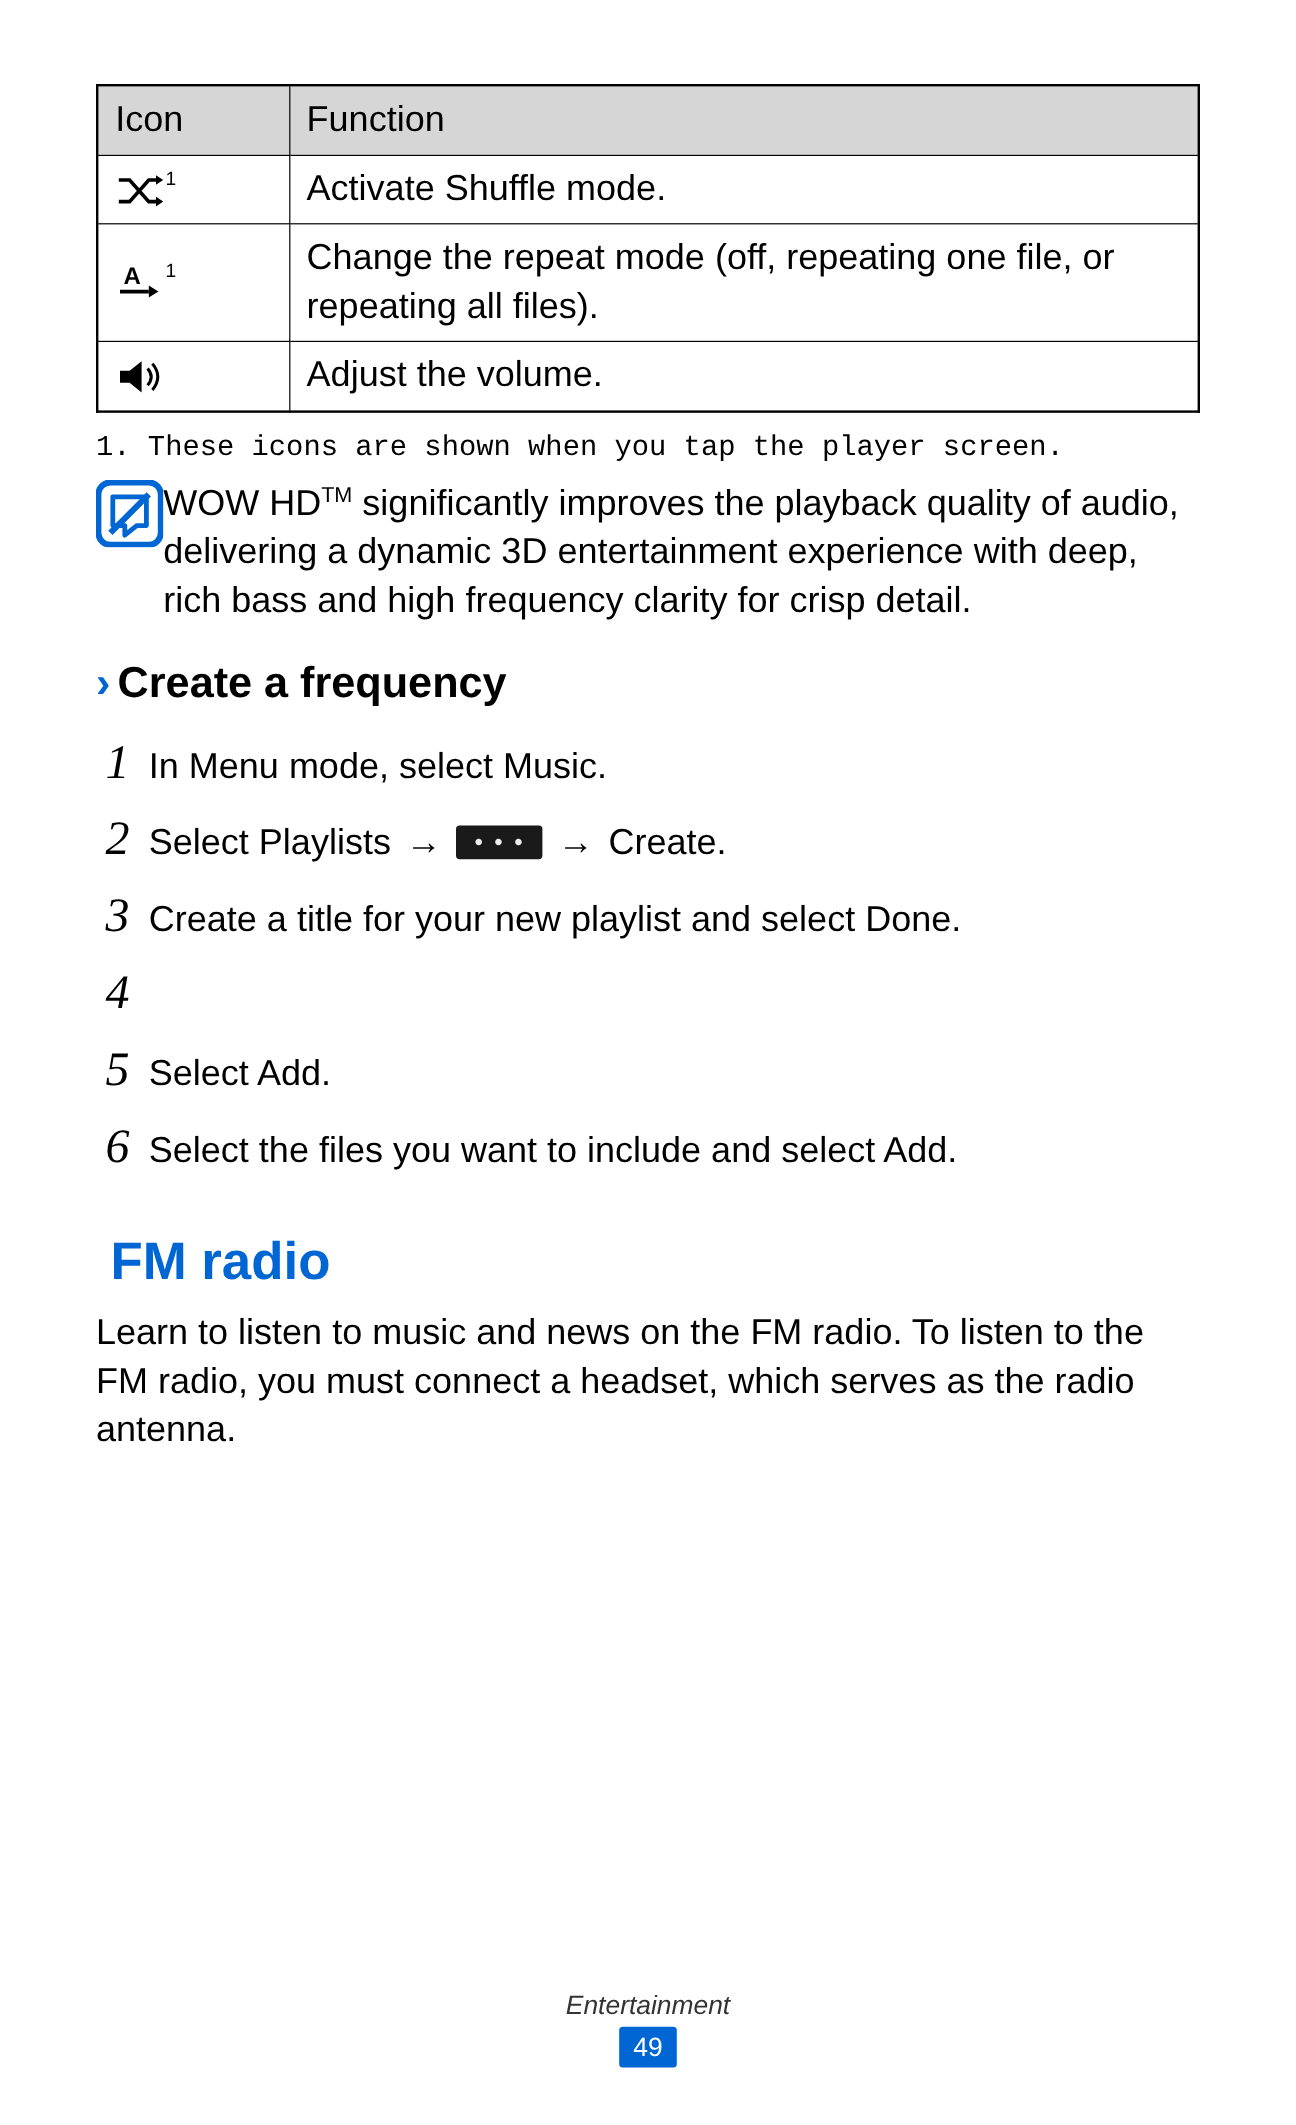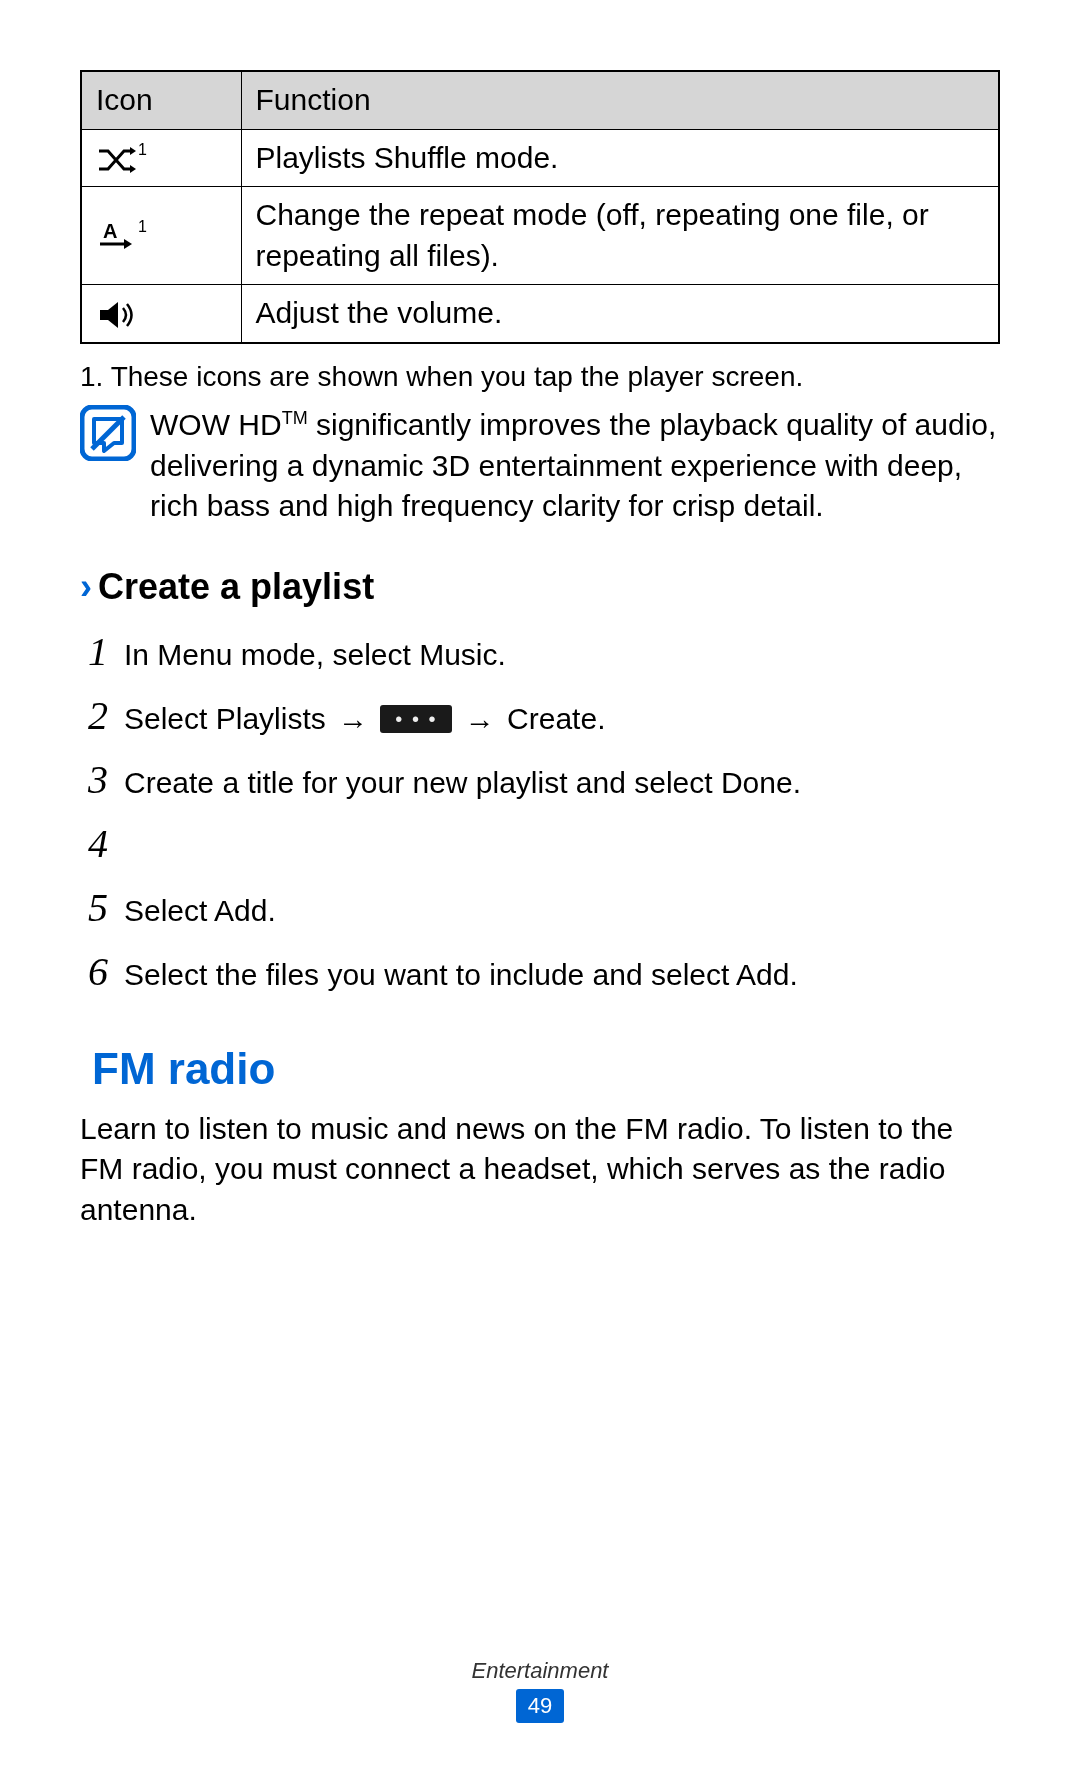--- a/index.html
+++ b/index.html
@@ -47,29 +47,29 @@
     position: relative;
     top: -2px;
     left: 2px;
   }
   .shuffle-svg, .repeat-svg, .volume-svg {
     display: inline-block;
     vertical-align: middle;
   }
   .footnote {
     margin: 0 0 10px 0;
-    font-size: 28px;
+    font-size: 24px;
     padding-left: 30px;
     text-indent: -30px;
+    font-family: Liberation Mono, monospace;
   }
   .note-row {
     display: flex;
     align-items: flex-start;
-    gap: 14px;
-    margin-bottom: 36px;
+    margin-bottom: 24px;
   }
   .note-icon {
     flex: 0 0 56px;
     height: 56px;
   }
   .note-text {
     flex: 1;
     font-size: 30px;
   }
   .tm {
@@ -183,21 +183,21 @@
     <tbody>
       <tr>
         <td class="icon-cell">
           <svg class="shuffle-svg" width="40" height="30" viewBox="0 0 40 30">
             <path d="M3 6 L12 6 L28 24 L34 24" stroke="#000" stroke-width="3" fill="none"></path>
             <path d="M3 24 L12 24 L28 6 L34 6" stroke="#000" stroke-width="3" fill="none"></path>
             <path d="M34 2 L40 6 L34 10 Z" fill="#000"></path>
             <path d="M34 20 L40 24 L34 28 Z" fill="#000"></path>
           </svg><span class="sup">1</span>
         </td>
-        <td>Playlists Shuffle mode.</td>
+        <td>Activate Shuffle mode.</td>
       </tr>
       <tr>
         <td class="icon-cell">
           <svg class="repeat-svg" width="40" height="34" viewBox="0 0 40 34">
             <text x="7" y="18" font-family="Arial" font-size="20" font-weight="bold" fill="#000">A</text>
             <path d="M4 24 L28 24" stroke="#000" stroke-width="3" fill="none"></path>
             <path d="M28 19 L36 24 L28 29 Z" fill="#000"></path>
           </svg><span class="sup">1</span>
         </td>
         <td>Change the repeat mode (off, repeating one file, or repeating all files).</td>
@@ -222,21 +222,21 @@
       <rect x="2" y="2" width="52" height="52" rx="10" fill="#fff" stroke="#0066d4" stroke-width="5"></rect>
       <path d="M14 14 L42 14 L42 38 L34 38 L24 46 L24 38 L14 38 Z" fill="none" stroke="#0066d4" stroke-width="4" stroke-linejoin="round"></path>
       <path d="M12 44 L44 12" stroke="#0066d4" stroke-width="5"></path>
     </svg>
     <div class="note-text">
       <span>WOW HD</span><span class="tm">TM</span><span> significantly improves the playback quality of audio, delivering a dynamic 3D entertainment experience with deep, rich bass and high frequency clarity for crisp detail.</span>
     </div>
   </div>
 
   <h2 class="section">
-    <span class="chev">›</span><span>Create a playlist</span>
+    <span class="chev">›</span><span>Create a frequency</span>
   </h2>
 
   <ol class="steps">
     <li>
       <span class="num">1</span>
       <span class="step-text"><span>In Menu mode, select </span><b>Music</b><span>.</span></span>
     </li>
     <li>
       <span class="num">2</span>
       <span class="step-text"><span>Select </span><b>Playlists</b><span class="arrow"> → </span><span class="more-icon"></span><span class="arrow"> → </span><b>Create</b><span>.</span></span>

